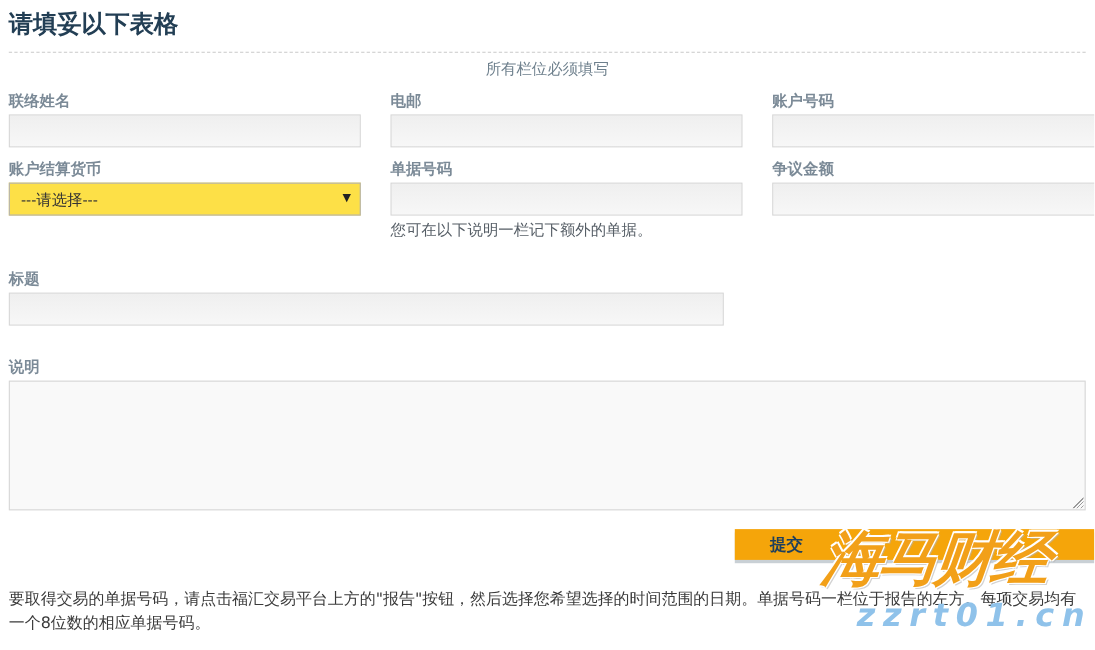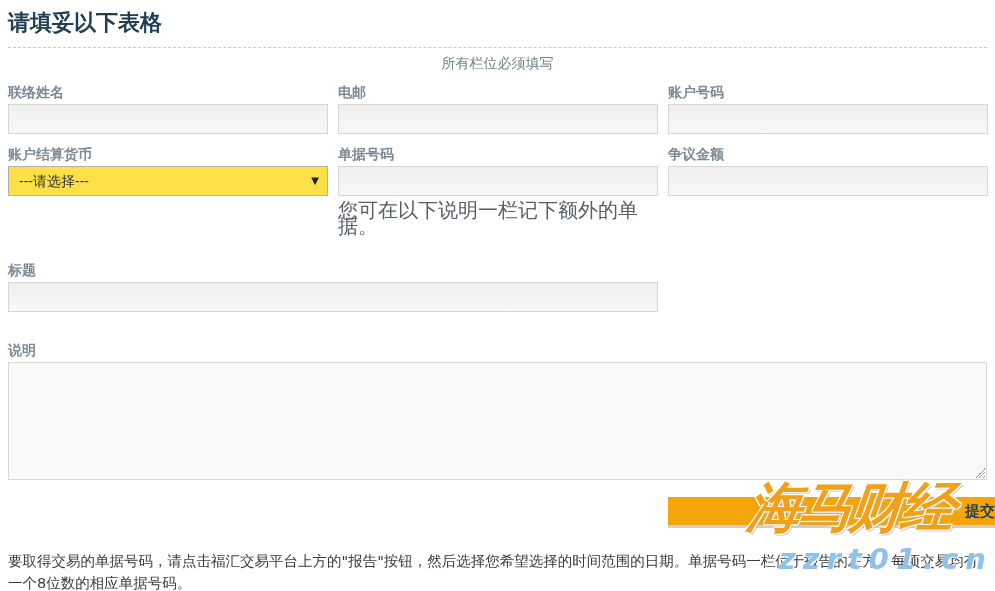--- a/index.html
+++ b/index.html
@@ -31,21 +31,21 @@
     font-size: 14px;
     line-height: 17px;
     text-align: center;
     color: #6d7f8c;
   }
 
   
   .grid3 {
     display: grid;
     grid-template-columns: 320px 320px 320px;
-    column-gap: 10px;
+    column-gap: 27px;
     align-items: start;
   }
   .row1 { margin-top: 12px; }
   .row2 { margin-top: 12px; }
   .row3 { margin-top: 28px; }
   .row4 { margin-top: 30px; }
   .field-label {
     display: block;
     font-size: 14px;
     line-height: 16px;
@@ -80,21 +80,21 @@
   .select-arrow {
     position: absolute;
     right: 9px;
     top: 9px;
     font-size: 10px;
     color: #222;
     pointer-events: none;
   }
   .field-help {
     margin-top: 6px;
-    font-size: 20px;
+    font-size: 14px;
     line-height: 16px;
     color: #565e66;
   }
   .subject-field { width: 650px; }
   .desc-area {
     display: block;
     width: 979px;
     height: 118px;
     border: 1px solid #d6d6d6;
     background: #f9f9f9;
@@ -120,22 +120,22 @@
   .submit-row { margin-top: 17px; height: 30px; position: relative; }
   .submit-button {
     position: absolute;
     left: 660px;
     right: -8px;
     top: 0;
     height: 28px;
     background: #f5a50a;
     border: none;
     box-shadow: 0 3px 0 rgba(156,169,179,0.55);
-    text-align: right;
-    padding-left: 44px;
+    text-align: left;
+    padding-left: 32px;
     font-family: inherit;
     font-size: 15px;
     line-height: 28px;
     font-weight: bold;
     color: #1d3f5e;
     cursor: pointer;
   }
 
   
   .footer-note {

